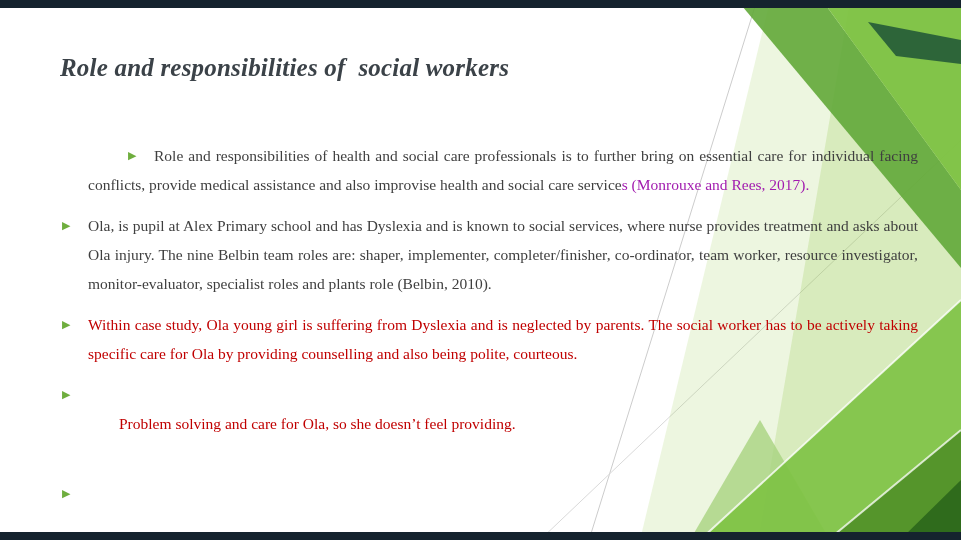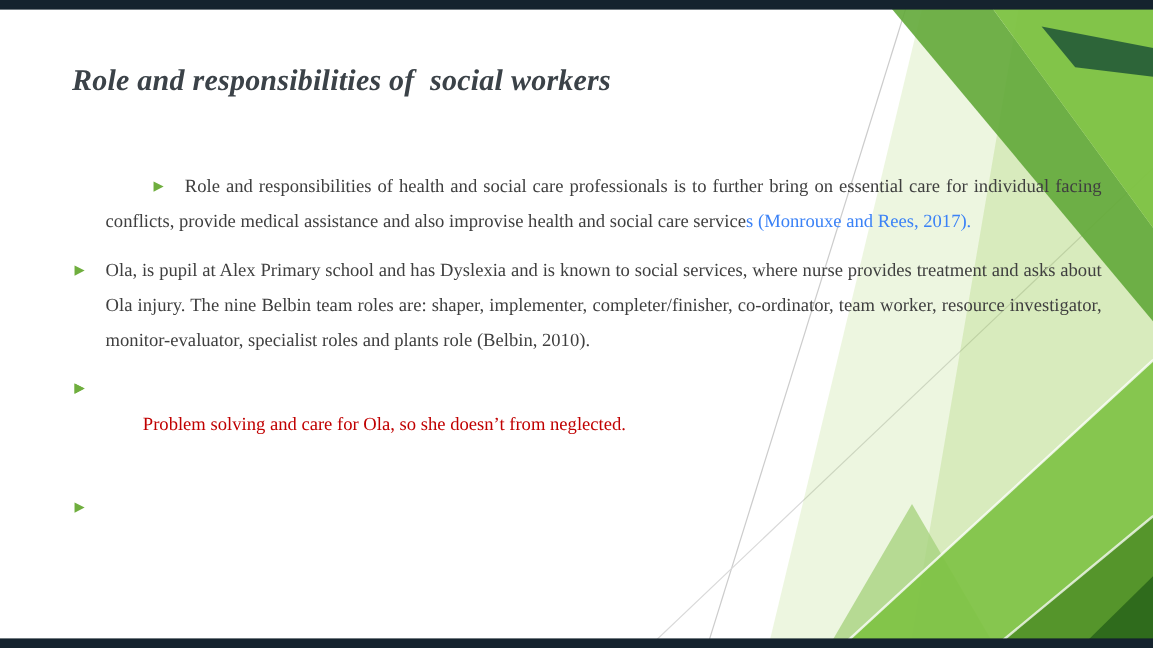--- a/index.html
+++ b/index.html
@@ -22,21 +22,21 @@
   .bullet-item {
     position:relative; padding-left:26px; margin:0 0 12px 0;
     font-size:15.5px; line-height:29px; text-align:justify; color:#3f3f3f;
   }
   .bullet-item .marker {
     position:absolute; left:0; top:0; width:14px;
     color:#6fae3e; font-size:11px; line-height:29px; text-align:left;
   }
   .indent-first { text-indent:66px; }
   .red { color:#c00000; }
-  .cite { color:#3b82f6; }
+  .cite { color:#a21caf; }
   .pre { white-space:pre-wrap; }
 </style>
 </head>
 <body>
 
 <div class="slide">
 
   <svg class="decor" viewBox="0 0 961 540" xmlns="http://www.w3.org/2000/svg" aria-hidden="true">
     <line x1="757" y1="0" x2="589" y2="540" stroke="#cccccc" stroke-width="1"></line>
     <line x1="540" y1="540" x2="961" y2="140" stroke="#d9d9d9" stroke-width="1"></line>
@@ -61,25 +61,25 @@
 
       <li class="bullet-item indent-first">
         <span class="marker">▶</span><span>Role and responsibilities of health and social care professionals is to further bring on essential care for individual facing conflicts, provide medical assistance and also improvise health and social care service</span><span class="cite">s (Monrouxe and  Rees, 2017).</span>
       </li>
 
       <li class="bullet-item">
         <span class="marker">▶</span><span>Ola, is pupil at Alex Primary school and has Dyslexia and is known to social services, where nurse provides treatment and asks about Ola injury. The nine Belbin team roles are: shaper, implementer, completer/finisher, co-ordinator, team worker, resource investigator, monitor-evaluator, specialist roles and plants role (Belbin, 2010).</span>
       </li>
 
       <li class="bullet-item red">
-        <span class="marker">▶</span>
+        <span class="marker">▶</span><span>Within case study, Ola young girl is suffering from Dyslexia and is neglected by parents. The social worker has to be actively taking specific care for Ola by providing counselling and also being polite, courteous.</span>
       </li>
 
       <li class="bullet-item red pre">
-        <span class="marker">▶</span><span>Problem solving and care for Ola, so she doesn’t from neglected.</span>
+        <span class="marker">▶</span><span>Problem solving and care for Ola, so she doesn’t feel providing.</span>
       </li>
 
       <li class="bullet-item red pre">
         <span class="marker">▶</span>
       </li>
 
     </ul>
   </div>
 
   <div class="bar bar-top"></div>

